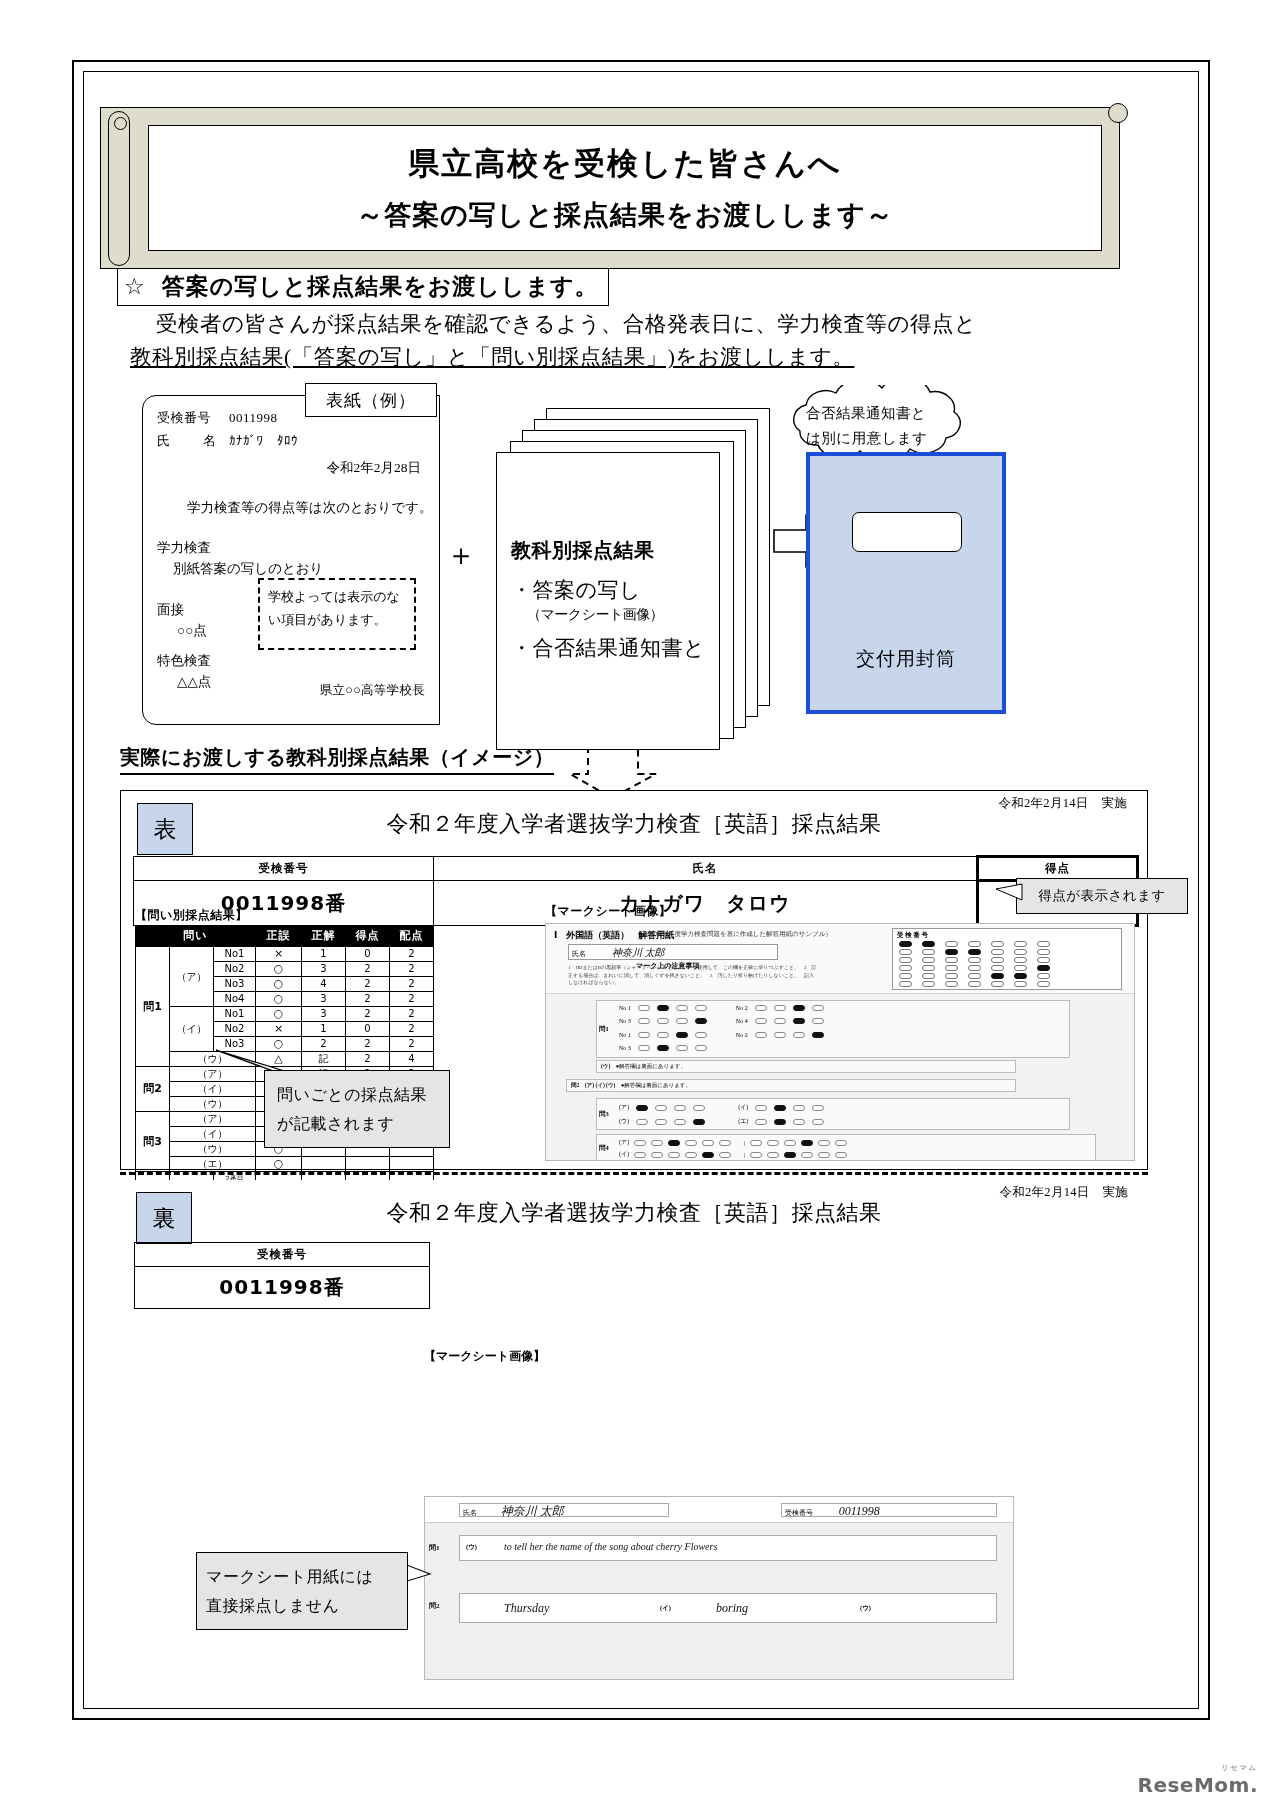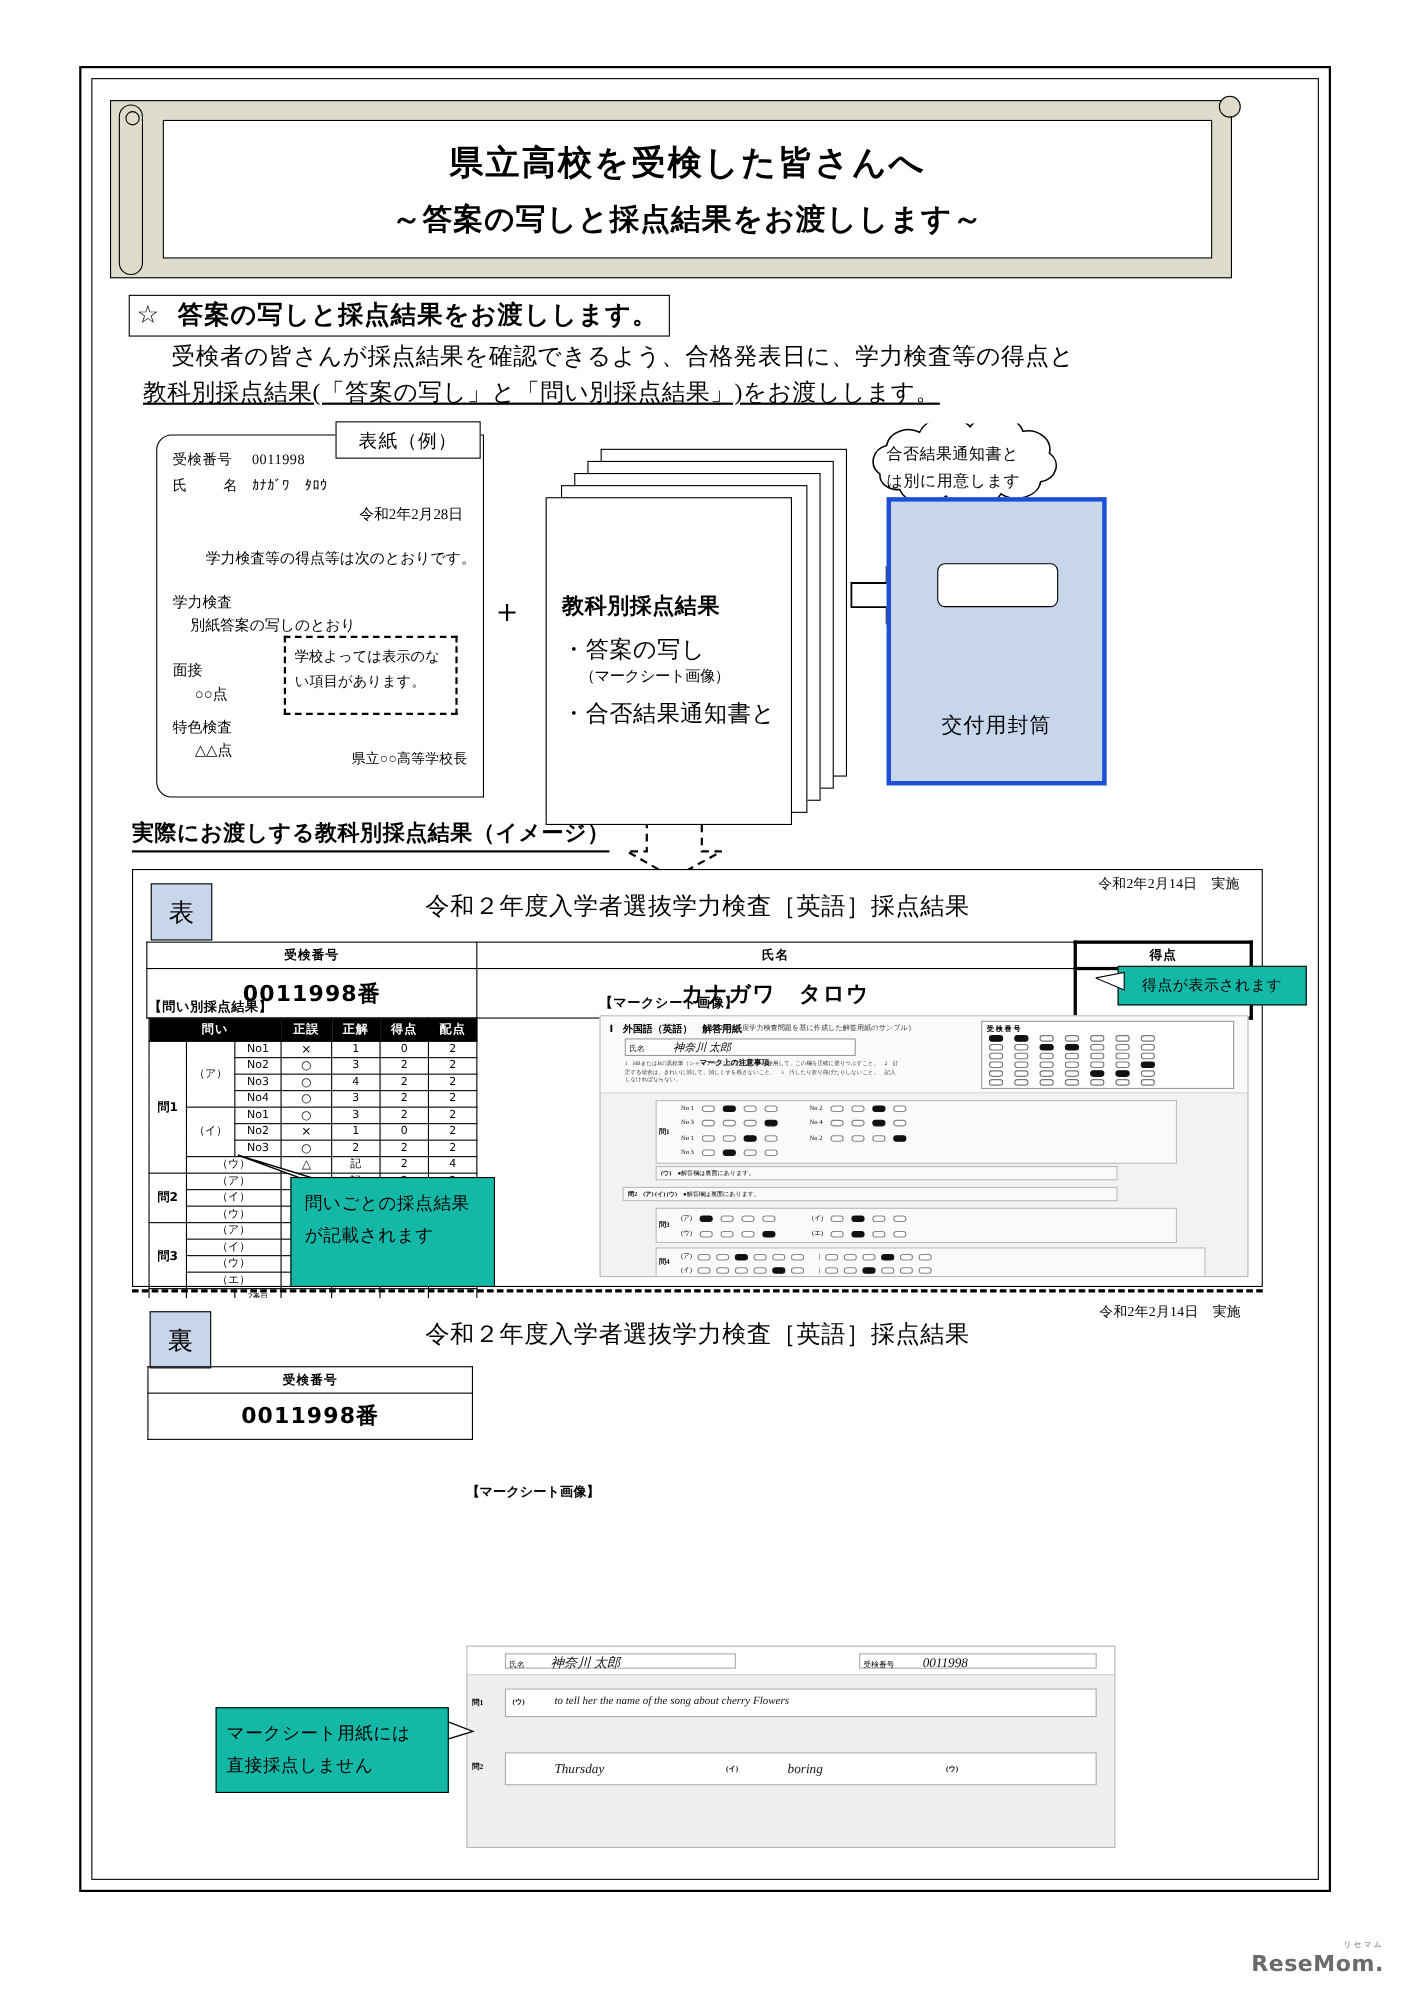--- a/index.html
+++ b/index.html
@@ -18,21 +18,21 @@
     position:absolute; left:72px; top:60px; width:1138px; height:1660px;
     border:2px solid #000;
   }
   .page-frame-inner{
     position:absolute; left:9px; top:9px; right:9px; bottom:9px;
     border:1px solid #000;
   }
 
   
   .banner-wrap{
-    position:absolute; left:100px; top:91px; width:1020px; height:162px;
+    position:absolute; left:100px; top:107px; width:1020px; height:162px;
   }
   .banner-outer{
     position:absolute; inset:0;
     background:#dedccb; border:1px solid #000;
   }
   .banner-white{
     position:absolute; left:48px; top:18px; right:18px; bottom:18px;
     background:#fff; border:1px solid #000;
     display:flex; flex-direction:column; align-items:center; justify-content:center;
   }
@@ -280,26 +280,26 @@
     position:absolute; left:2px; top:50%; transform:translateY(-50%);
     font-size:6.5px; font-weight:bold;
   }
   .row-line{ position:absolute; display:flex; align-items:center; gap:7px; font-size:6px; }
   .opt{ width:12px; height:6px; border:1px solid #888; border-radius:3px; background:#fff; }
   .opt.fill{ background:#111; border-color:#111; }
   .small-note{ position:absolute; font-size:5.5px; }
 
   
   .callout{
-    position:absolute; background:#14b8a6; border:1px solid #000;
+    position:absolute; background:#e5e5e5; border:1px solid #000;
     font-size:16px; line-height:1.8; letter-spacing:0.5px;
     padding:8px 10px;
   }
   .callout.score-note{ left:1016px; top:878px; width:172px; height:36px; font-size:13.5px; padding:0; display:flex; align-items:center; justify-content:center;}
-  .callout.q-note{ left:264px; top:1070px; width:186px; height:100px; padding:10px 8px 0 12px; z-index:9;}
+  .callout.q-note{ left:264px; top:1070px; width:186px; height:78px; padding:10px 8px 0 12px; z-index:9;}
   .callout.ms-note{ left:196px; top:1552px; width:212px; height:78px; padding:10px 8px 0 9px; z-index:9;}
 
   .ptr{ position:absolute; z-index:8; }
 
   
   .divider{
     position:absolute; left:120px; top:1172px; width:1028px;
     border-top:3px dashed #000;
   }
 

